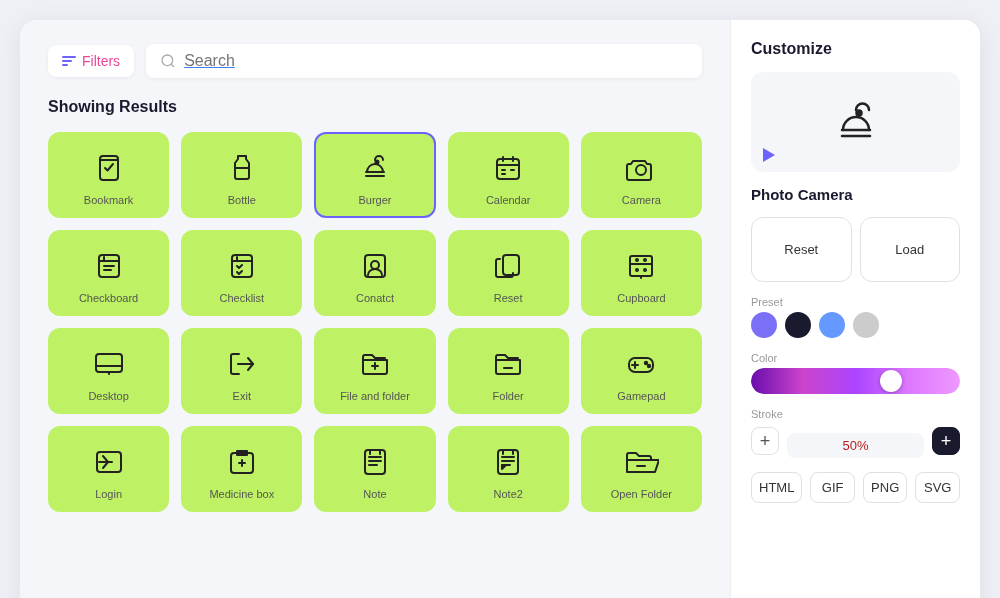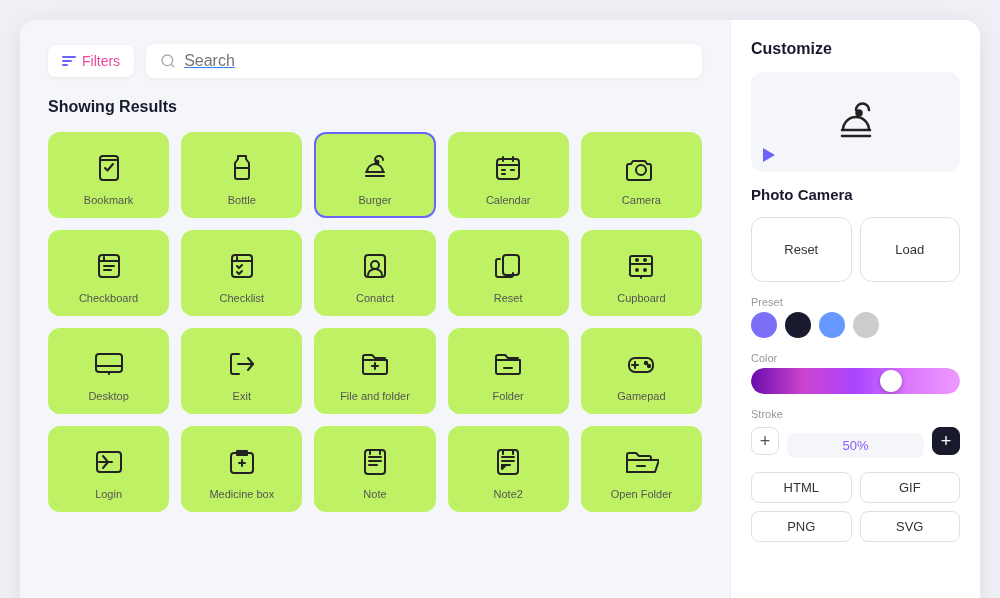--- a/index.html
+++ b/index.html
@@ -243,34 +243,34 @@
     }
     .stroke-btn.dark {
       background: #1a1a2e;
       color: white;
       border-color: #1a1a2e;
     }
     .stroke-value {
       flex: 1;
       text-align: center;
       font-size: 13px;
-      color: #8b5cf6;
+      color: #b91c1c;
       background: #f5f6fa;
       border-radius: 8px;
       padding: 5px 0;
       margin-top: 9px;
     }
     .download-title {
       font-size: 15px;
       font-weight: 700;
       color: #1a1a2e;
     }
     .download-grid {
       display: grid;
-      grid-template-columns: 1fr 1fr;
+      grid-template-columns: 1fr 1fr 1fr 1fr;
       gap: 8px;
     }
     .download-btn {
       border: 1.5px solid #e0e0e0;
       background: white;
       border-radius: 8px;
       padding: 7px;
       font-size: 13px;
       font-weight: 500;
       color: #333;

